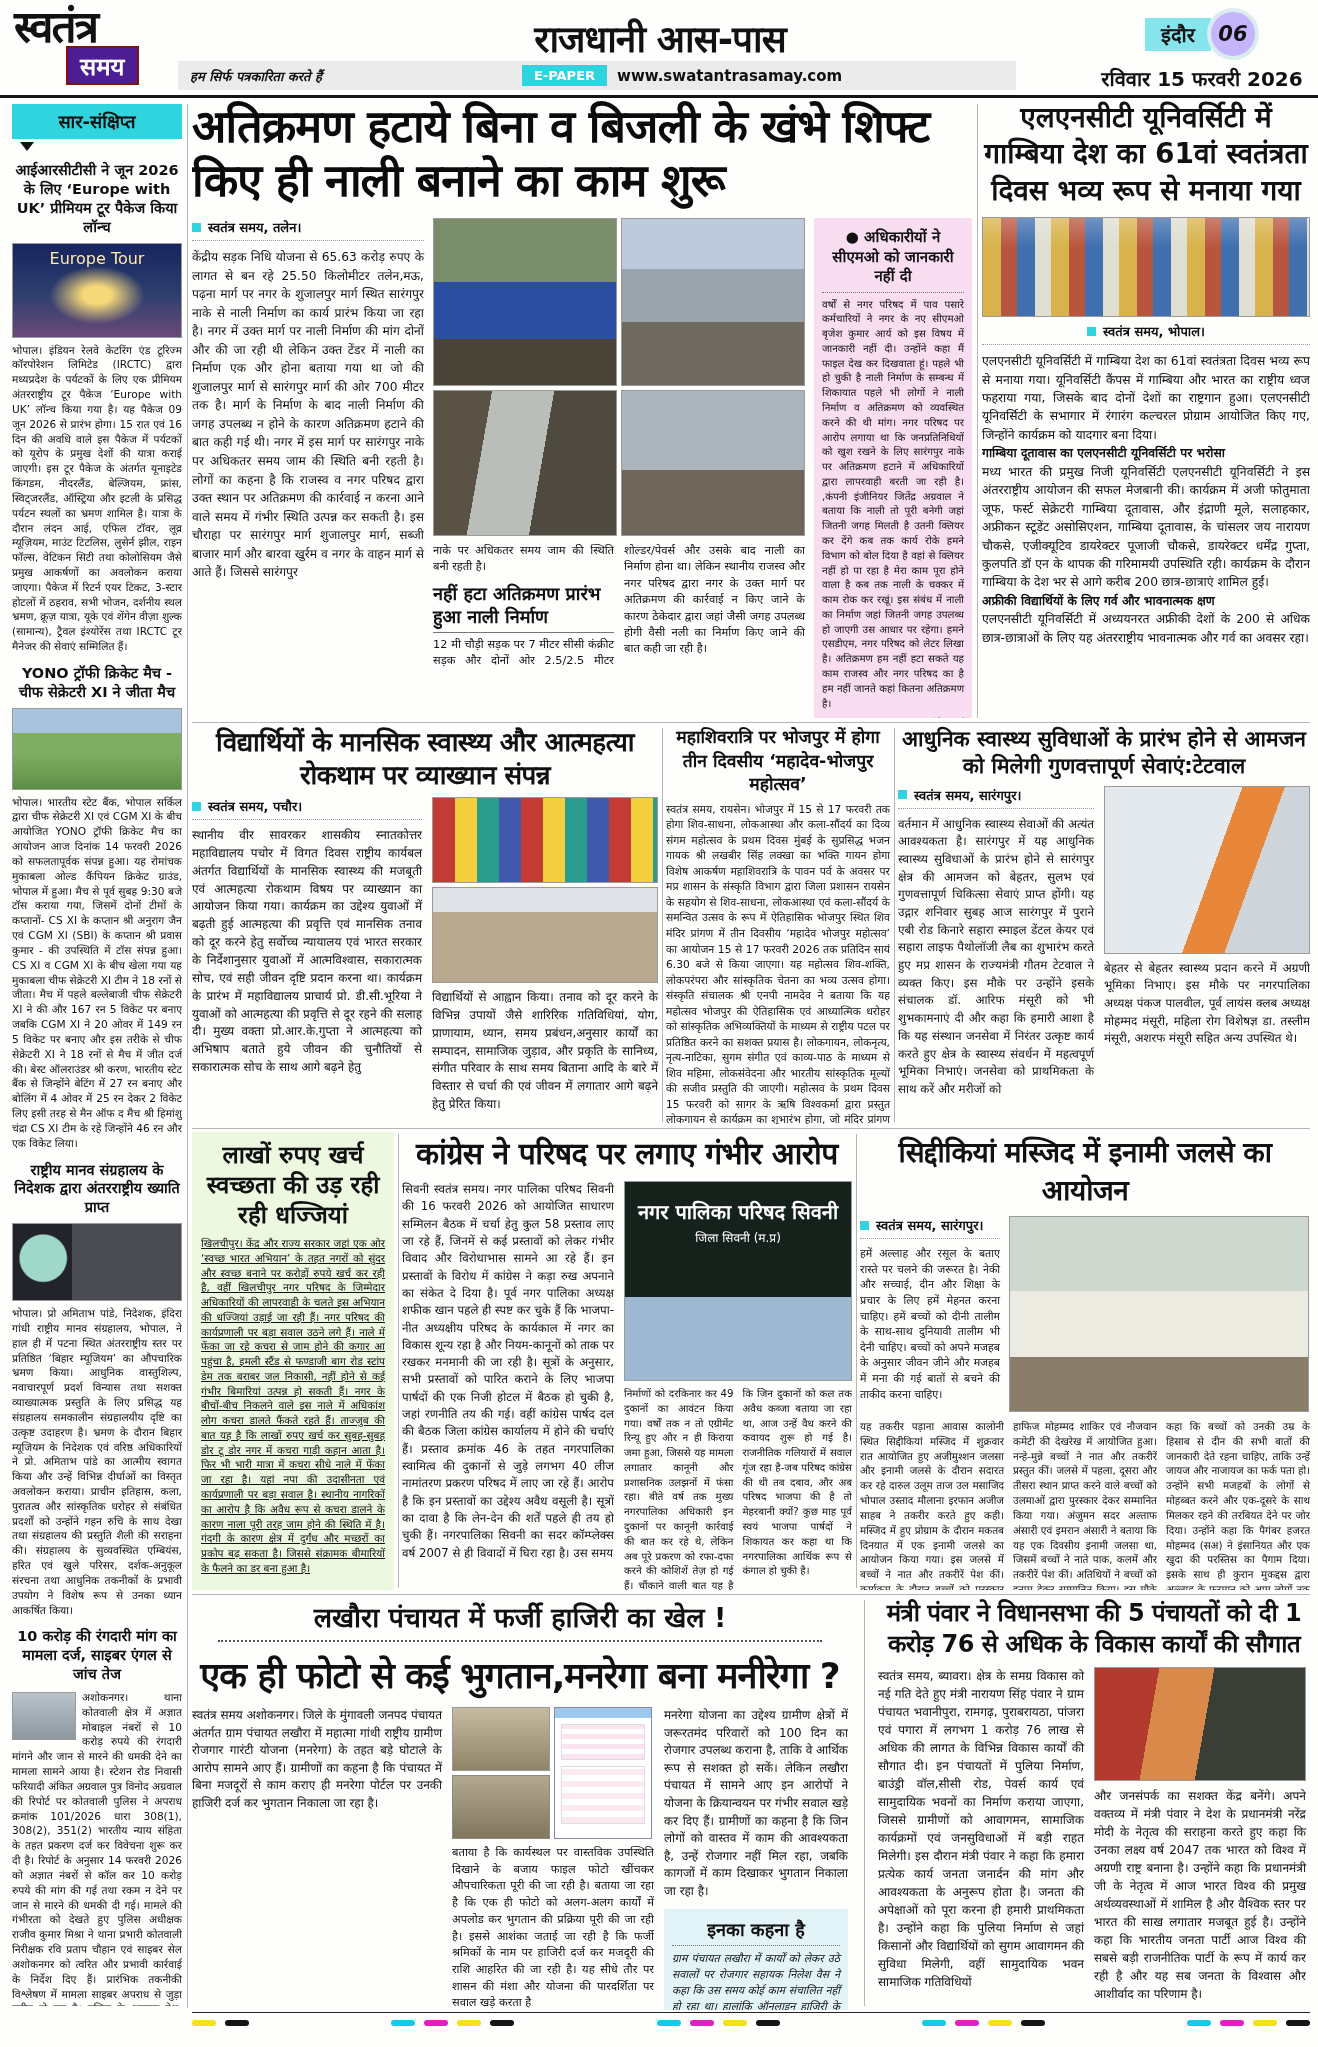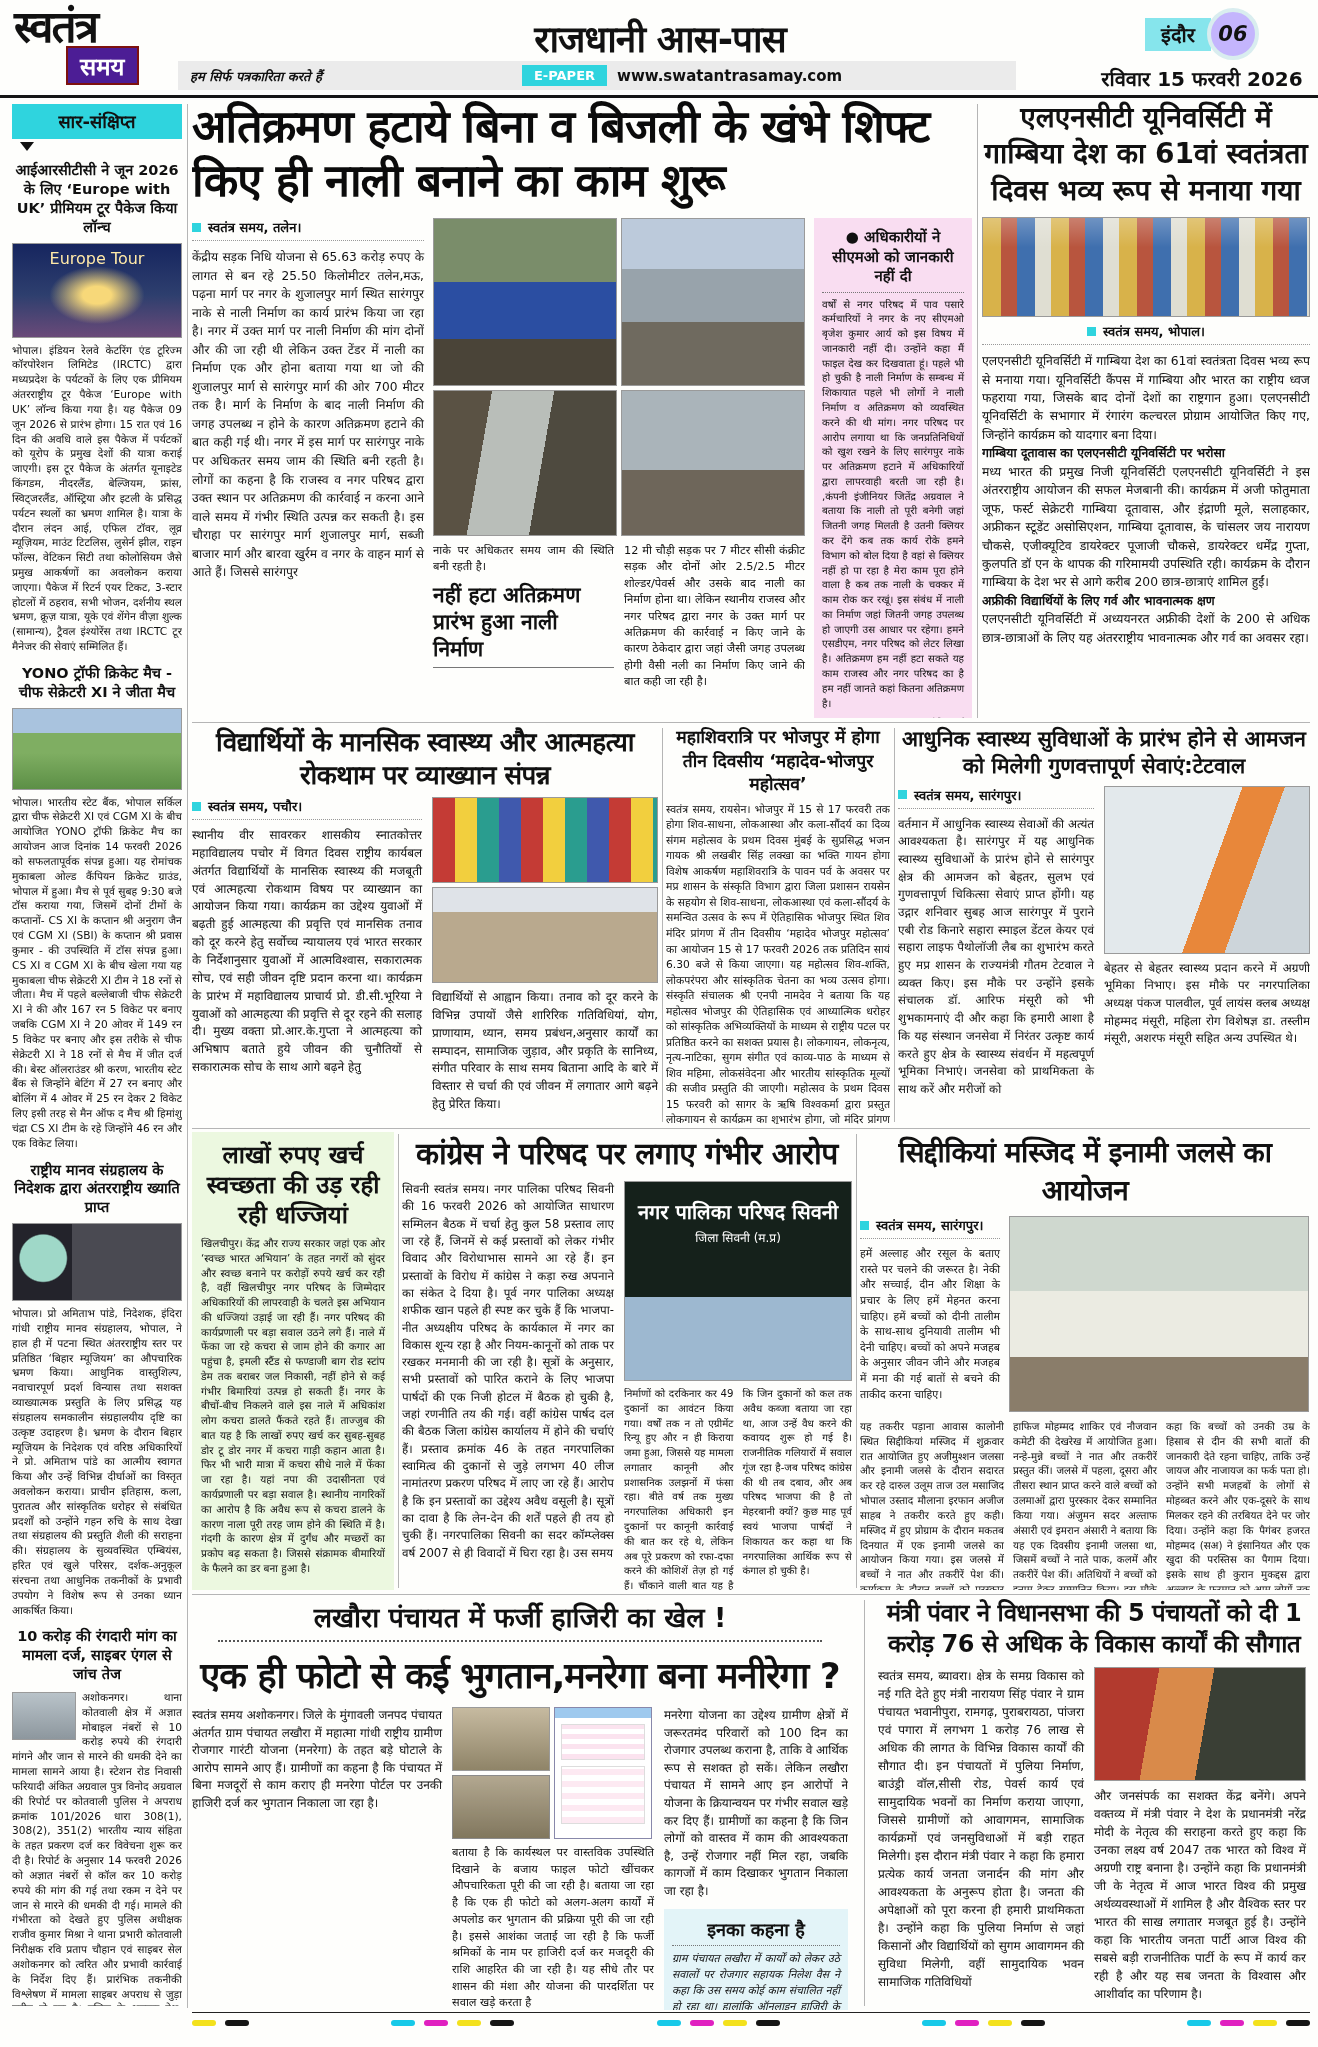--- a/index.html
+++ b/index.html
@@ -65,21 +65,21 @@
   .bar{width:24px;height:6px;border-radius:3px;}
   .bc{background:#17c9e8;}.bm{background:#e020c0;}.by{background:#f3e11c;}.bk{background:#151515;}
   
   #ts{left:192px;top:100px;width:782px;height:618px;overflow:hidden;}
   .ts-head{font-size:45px;line-height:1.2;font-weight:bold;letter-spacing:-1px;}
   .ts-grid{display:grid;grid-template-columns:232px 372px 158px;column-gap:9px;margin-top:10px;}
   .ts-body{font-size:12.2px;line-height:1.52;}
   .ph-grid{display:grid;grid-template-columns:1fr 1fr;gap:4px;}
   .ph-grid .r1{height:168px;} .ph-grid .r2{height:146px;}
   .ts-under{columns:2;column-gap:10px;font-size:11.3px;line-height:1.45;margin-top:7px;}
-  .ts-sub{font-size:21px;font-weight:bold;line-height:1.3;margin:6px 0 4px;border-bottom:1px solid #777;padding-bottom:3px;}
+  .ts-sub{font-size:18px;font-weight:bold;line-height:1.3;margin:6px 0 4px;border-bottom:1px solid #777;padding-bottom:3px;}
   .pink{background:#f9ddf1;padding:10px 8px;font-size:10.2px;line-height:1.45;height:488px;overflow:hidden;}
   .pink-title{font-size:15px;font-weight:bold;text-align:center;line-height:1.3;
               border-bottom:1px dotted #777;padding-bottom:5px;margin-bottom:5px;}
   .pink-sign{text-align:right;font-weight:bold;margin-top:6px;}
   
   #ln{left:982px;top:100px;width:328px;height:618px;overflow:hidden;}
   .ln-head{font-size:28px;line-height:1.3;font-weight:bold;text-align:center;}
   .ln-ph{height:100px;margin:8px 0 5px;}
   .ln-body{font-size:12.3px;line-height:1.5;}
   .subhead-b{font-weight:bold;}
@@ -91,21 +91,21 @@
   #bhojpur{left:666px;top:726px;width:224px;height:398px;overflow:hidden;}
   .bh-head{font-size:17.5px;font-weight:bold;line-height:1.35;text-align:center;}
   .bh-body{font-size:10.7px;line-height:1.45;margin-top:5px;}
   #health{left:898px;top:726px;width:412px;height:398px;overflow:hidden;}
   .he-head{font-size:21px;font-weight:bold;line-height:1.3;text-align:center;}
   .he-grid{display:grid;grid-template-columns:196px 206px;column-gap:10px;margin-top:5px;}
   .he-body{font-size:11.8px;line-height:1.5;}
   
   #swach{left:192px;top:1132px;width:202px;height:458px;background:#ecf8e0;padding:8px 9px;overflow:hidden;}
   .sw-head{font-size:24px;font-weight:bold;line-height:1.25;text-align:center;margin-bottom:6px;}
-  .sw-body{font-size:10.4px;line-height:1.42;}
+  .sw-body{font-size:10.4px;line-height:1.42;text-decoration:underline;}
   #cong{left:402px;top:1132px;width:450px;height:458px;overflow:hidden;}
   .co-head{font-size:30px;font-weight:bold;text-align:center;letter-spacing:-0.5px;}
   .co-grid{display:grid;grid-template-columns:212px 228px;column-gap:10px;margin-top:8px;}
   .co-body{font-size:11.7px;line-height:1.48;}
   .co-2col{columns:2;column-gap:9px;font-size:10.2px;line-height:1.45;margin-top:6px;}
   #masjid{left:860px;top:1132px;width:450px;height:458px;overflow:hidden;}
   .mj-head{font-size:28px;font-weight:bold;text-align:center;letter-spacing:-0.5px;}
   .mj-top{display:flex;gap:9px;margin-top:8px;}
   .mj-left{width:140px;flex:0 0 auto;}
   .mj-lead{font-size:10.8px;line-height:1.45;}

